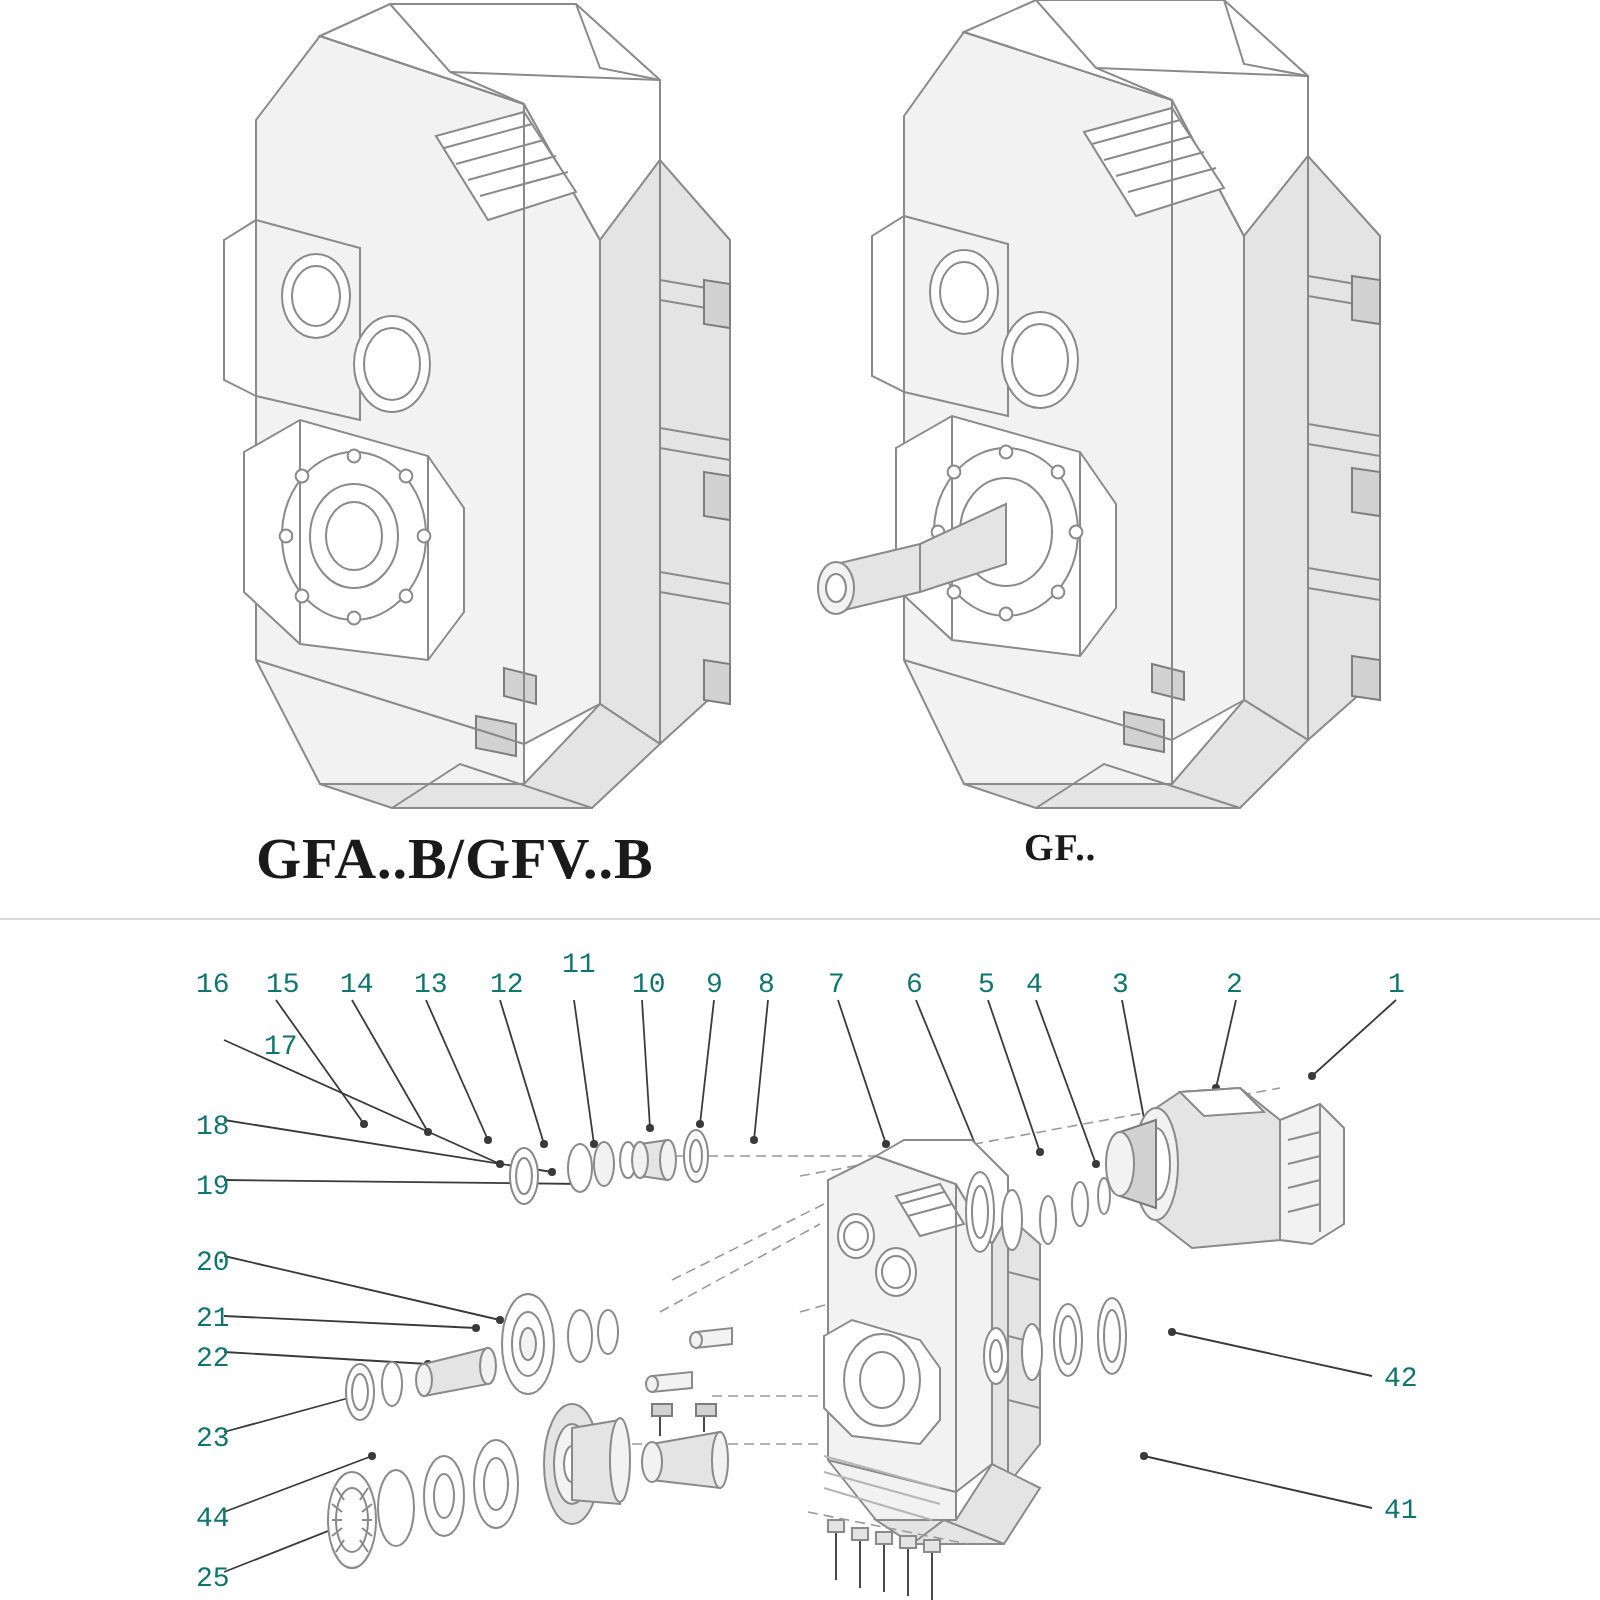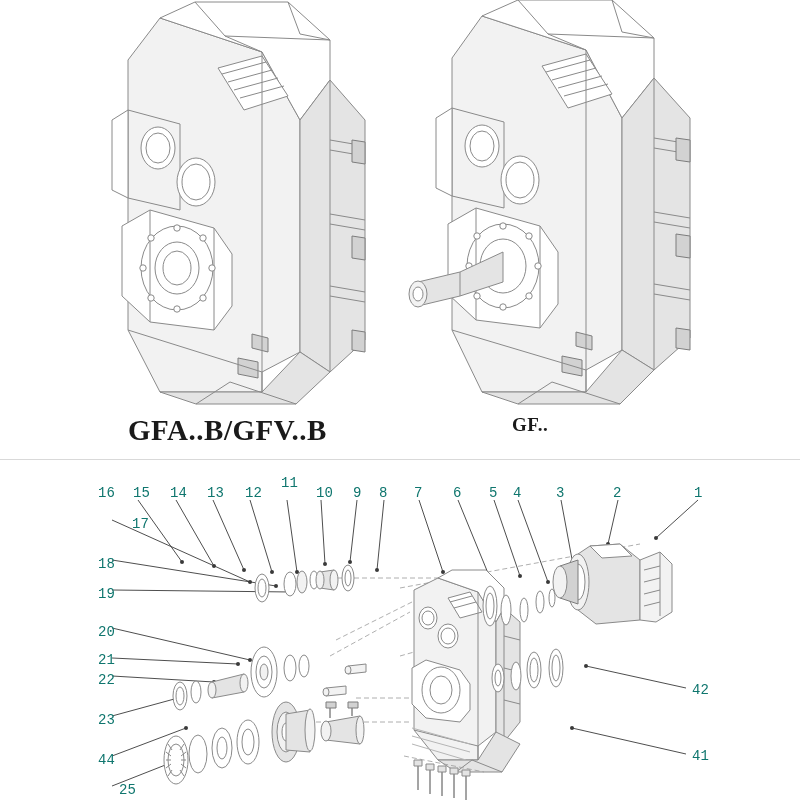--- a/index.html
+++ b/index.html
@@ -466,18 +466,18 @@
         <div class="callout-num" style="left: 613px; top: 25px;">2</div>
         <div class="callout-num" style="left: 694px; top: 25px;">1</div>
         <div class="callout-num" style="left: 98px; top: 56px; margin-left: 34px;">17</div>
         <div class="callout-num" style="left: 98px; top: 96px;">18</div>
         <div class="callout-num" style="left: 98px; top: 126px;">19</div>
         <div class="callout-num" style="left: 98px; top: 164px;">20</div>
         <div class="callout-num" style="left: 98px; top: 192px; text-align: right;">21</div>
         <div class="callout-num" style="left: 98px; top: 212px;">22</div>
         <div class="callout-num" style="left: 98px; top: 252px;">23</div>
         <div class="callout-num" style="left: 98px; top: 292px;">44</div>
-        <div class="callout-num" style="left: 98px; top: 322px; margin-left: 21px;">25</div>
+        <div class="callout-num" style="left: 98px; top: 322px;">25</div>
         <div class="callout-num" style="left: 692px; top: 222px;">42</div>
         <div class="callout-num" style="left: 692px; top: 288px;">41</div>
       </div>
   </div>
 </div>
 
 </body></html>

